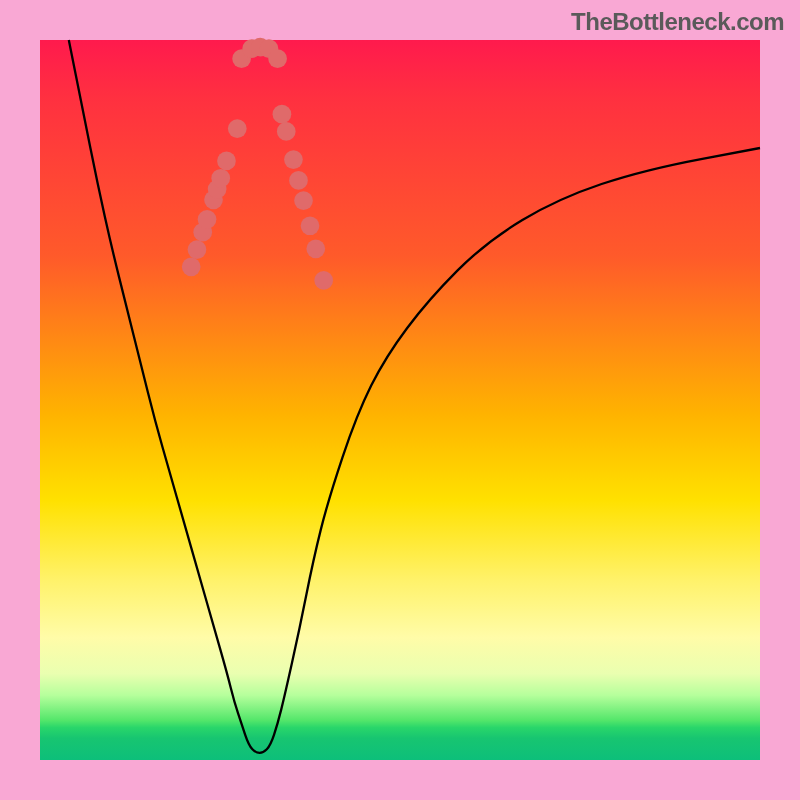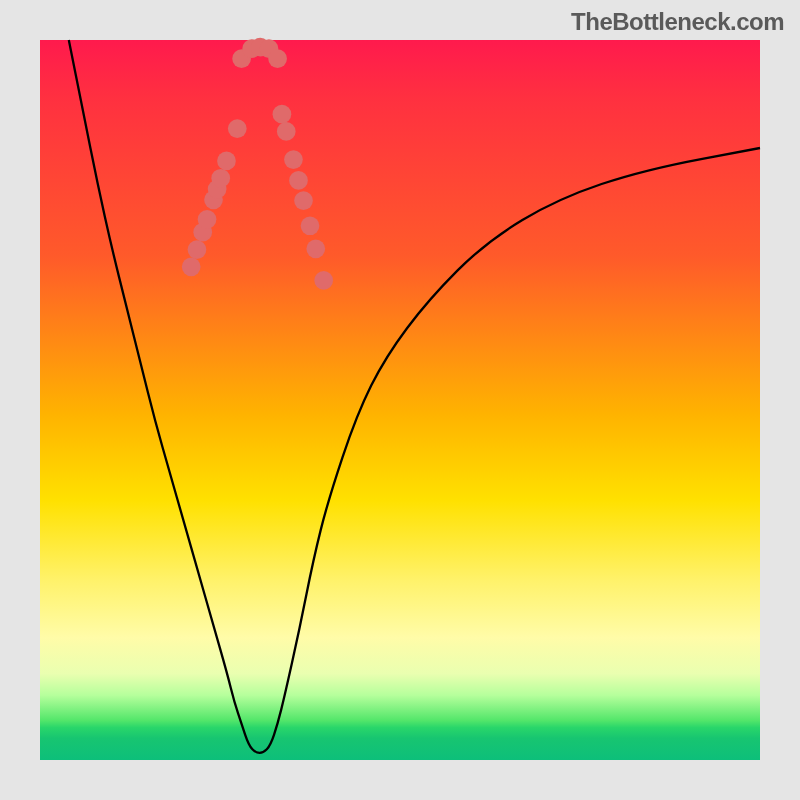--- a/index.html
+++ b/index.html
@@ -9,21 +9,21 @@
     height: 800px;
     background: #000;
     overflow: hidden;
   }
   .frame {
     position: absolute;
     left: 0;
     top: 0;
     width: 800px;
     height: 800px;
-    background: #e5e5e5;
+    background: #f9a8d4;
   }
   .plot-area {
     position: absolute;
     left: 40px;
     top: 40px;
     width: 720px;
     height: 720px;
     
     background: linear-gradient(
       to bottom,

